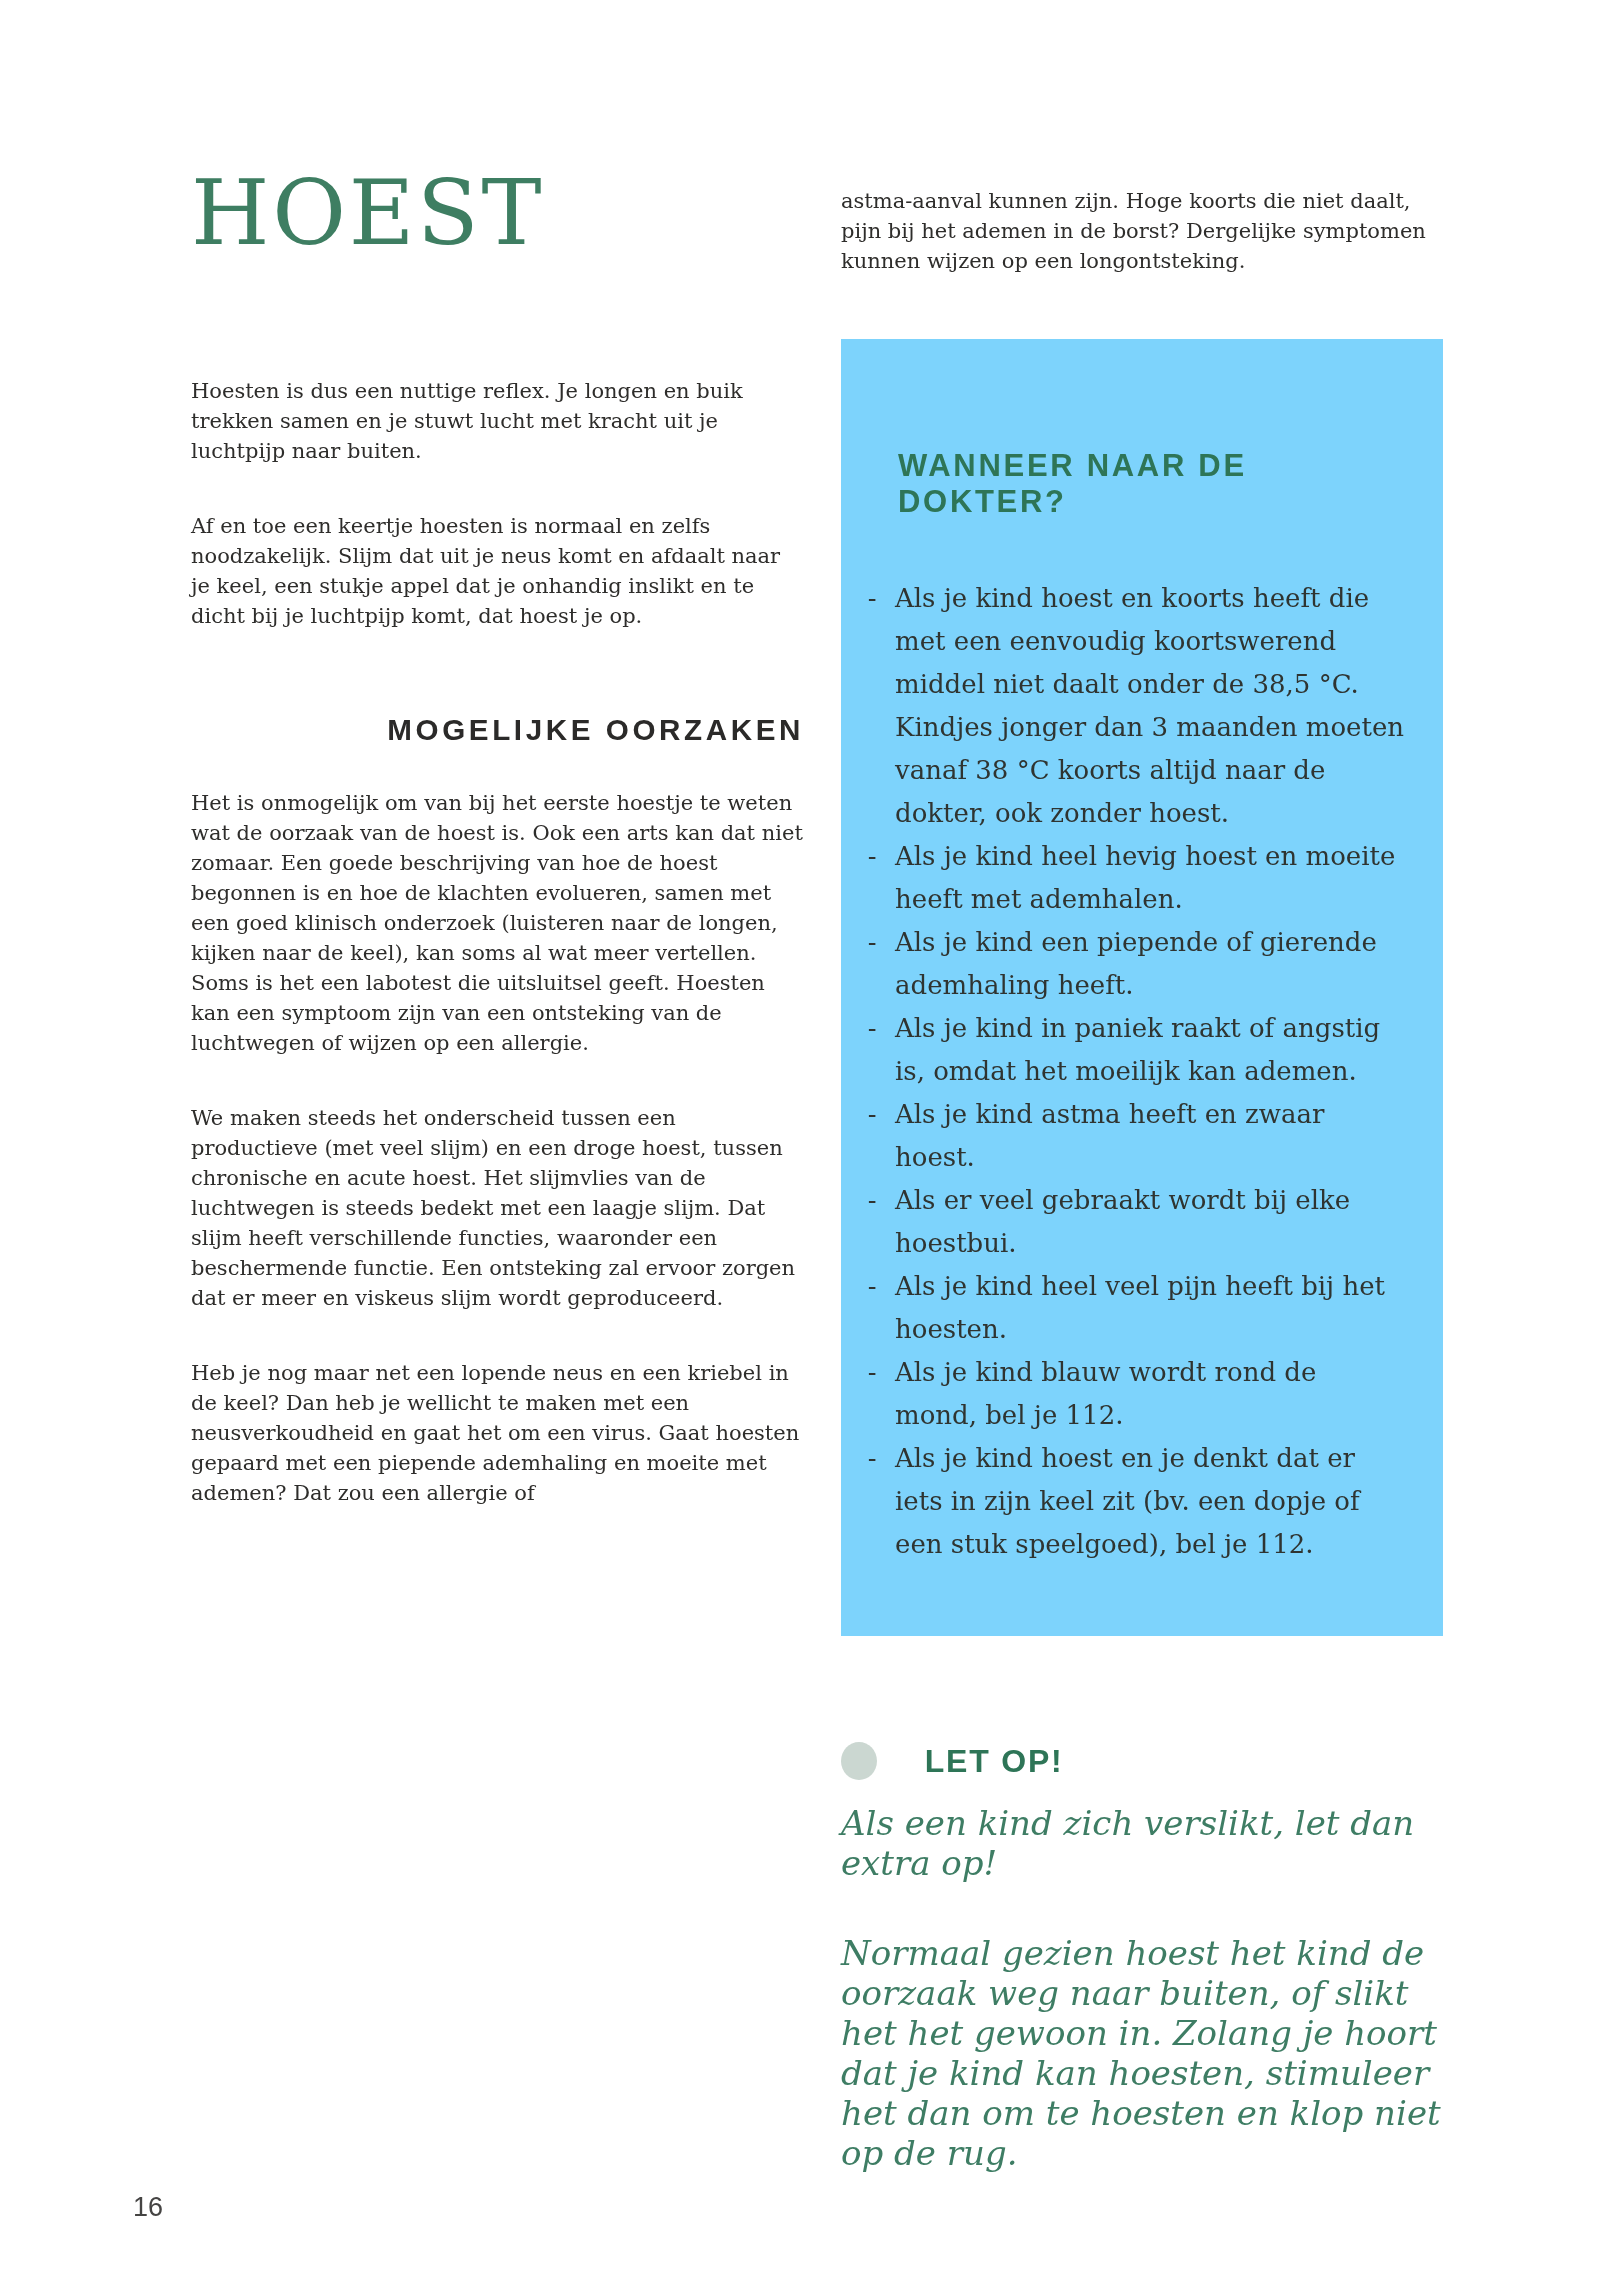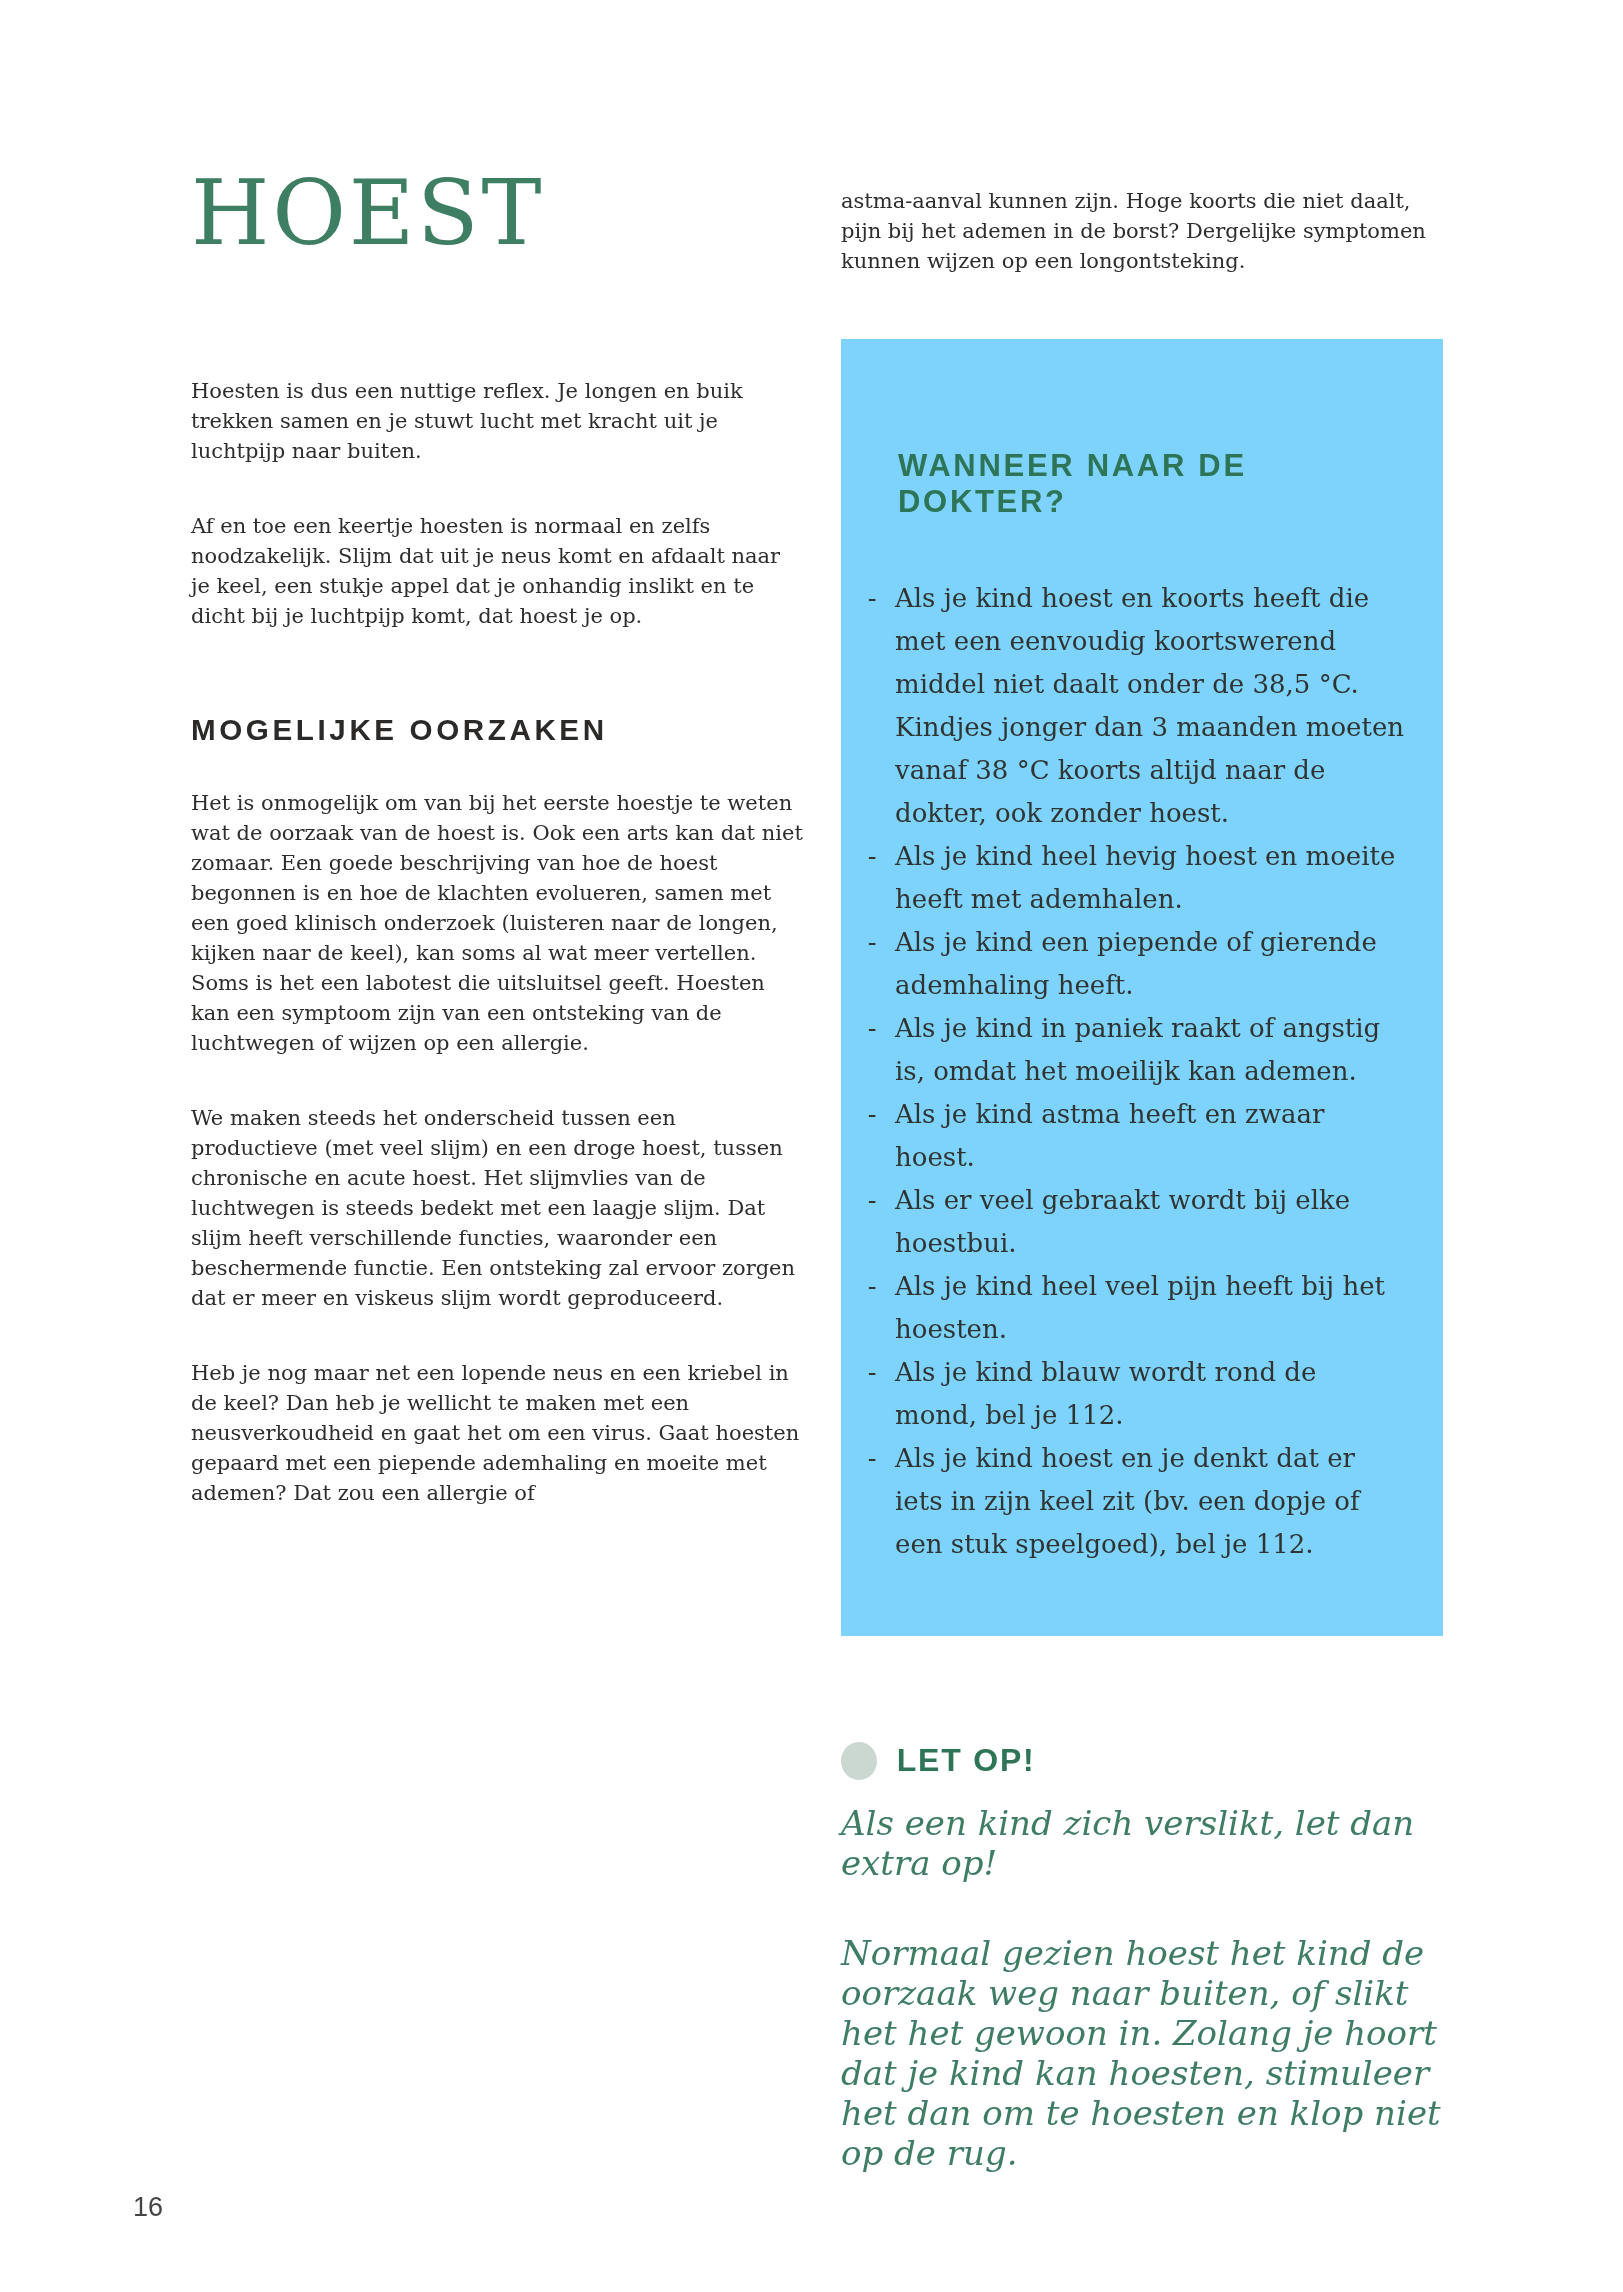--- a/index.html
+++ b/index.html
@@ -31,20 +31,21 @@
     color:#2e2d2b;
   }
   .body-p:last-child{margin-bottom:0;}
   .section-heading{
     margin:82px 0 41px 0;
     font-family:"Liberation Sans", sans-serif;
     font-weight:700;
     font-size:29.6px;
     letter-spacing:3.6px;
     color:#2b2a29;
+    text-align:right;
   }
 
   
   .col-right{position:absolute;left:841px;top:186px;width:602px;}
   .doctor-box{
     margin-top:63px;
     background:#7dd3fc;
     padding:109px 38px 70px 25px;
     box-sizing:border-box;
   }
@@ -64,21 +65,21 @@
     line-height:43px;
     color:#2f3431;
   }
   .doctor-list li::before{
     content:"-";
     position:absolute;
     left:1.8px;top:0;
   }
 
   .attention{margin-top:106px;}
-  .attention-head{display:flex;}
+  .attention-head{display:flex;align-items:center;gap:28px;}
   .attention-dot{
     width:36px;height:38px;
     border-radius:50%;
     background:#cbd7d1;
     flex:0 0 auto;
     margin-right:19.7px;
   }
   .attention-heading{
     margin:0;
     font-family:"Liberation Sans", sans-serif;

